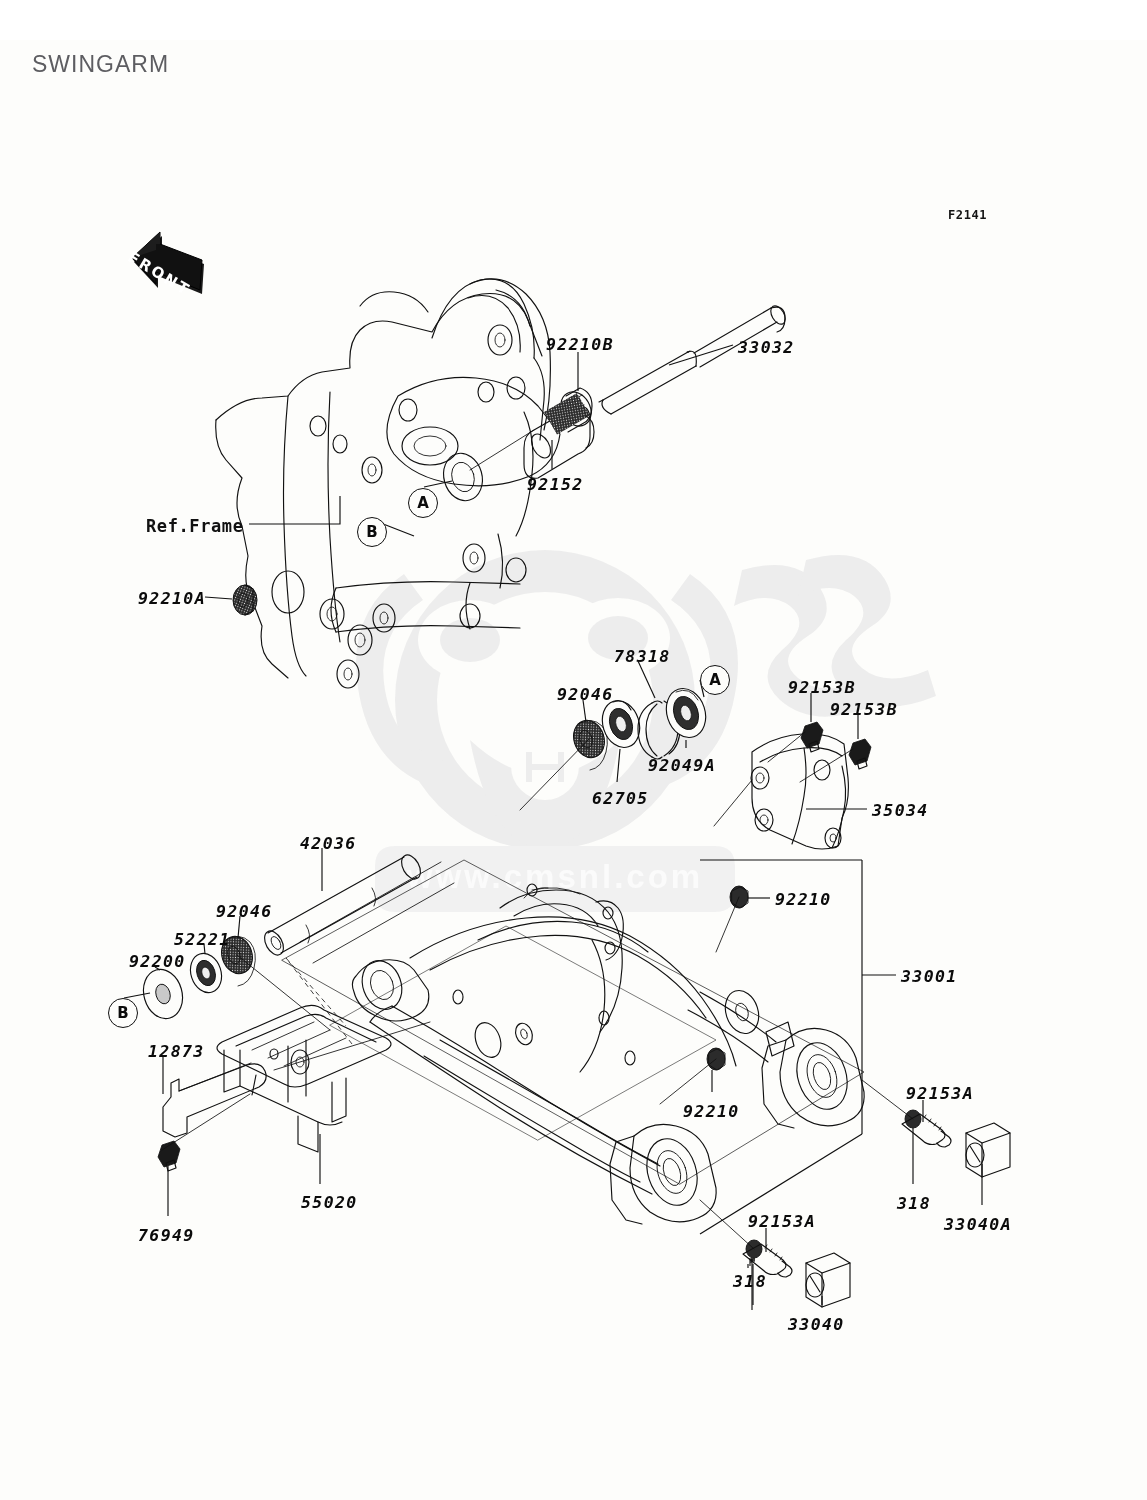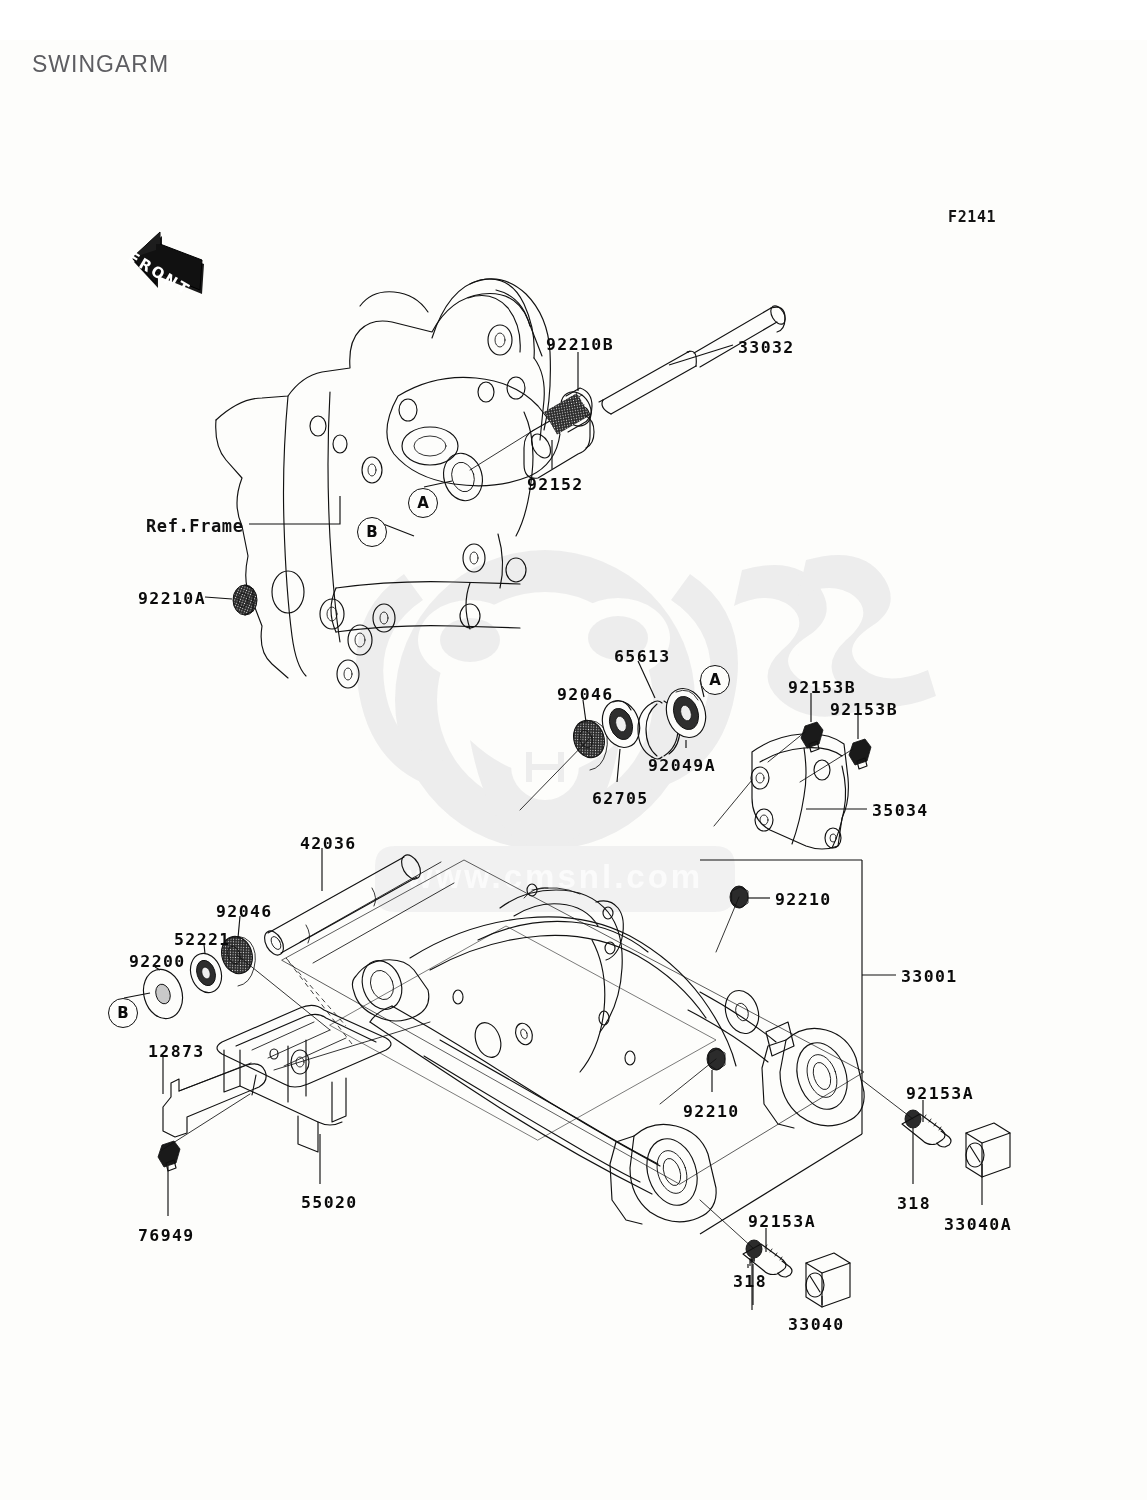--- a/index.html
+++ b/index.html
@@ -33,21 +33,21 @@
     color: #5d5d61;
     font-weight: 400;
     white-space: nowrap;
   }
   
   #ref-code {
     position: absolute;
     left: 948px;
     top: 168px;
     font-family: "DejaVu Sans Mono", monospace;
-    font-size: 15px;
+    font-size: 12px;
     letter-spacing: 0.6px;
     color: #141414;
     font-weight: 700;
     white-space: nowrap;
   }
   
   #footer-note {
     position: absolute;
     left: 0;
     top: 1443px;
@@ -70,20 +70,21 @@
   
   .plabel {
     position: absolute;
     font-family: "DejaVu Sans Mono", monospace;
     font-size: 16.5px;
     font-weight: 700;
     color: #0b0b0b;
     letter-spacing: 1.4px;
     white-space: nowrap;
     line-height: 1;
+    font-style: italic;
   }
   
   .reflabel {
     position: absolute;
     font-family: "DejaVu Sans Mono", monospace;
     font-size: 17px;
     font-weight: 700;
     color: #111;
     letter-spacing: 0.6px;
     white-space: nowrap;
@@ -588,21 +589,21 @@
 
   <div class="callout" style="left:408px; top:448px;">A</div>
   <div class="callout" style="left:357px; top:477px;">B</div>
   <div class="callout" style="left:700px; top:625px;">A</div>
   <div class="callout" style="left:108px; top:958px;">B</div>
 
   <div class="plabel" style="left:546px; top:297px;">92210B</div>
   <div class="plabel" style="left:738px; top:300px;">33032</div>
   <div class="plabel" style="left:527px; top:437px;">92152</div>
   <div class="plabel" style="left:138px; top:551px;">92210A</div>
-  <div class="plabel" style="left:614px; top:609px;">65613</div>
+  <div class="plabel" style="left:614px; top:609px;">78318</div>
   <div class="plabel" style="left:557px; top:647px;">92046</div>
   <div class="plabel" style="left:592px; top:751px;">62705</div>
   <div class="plabel" style="left:648px; top:718px;">92049A</div>
   <div class="plabel" style="left:788px; top:640px;">92153B</div>
   <div class="plabel" style="left:830px; top:662px;">92153B</div>
   <div class="plabel" style="left:872px; top:763px;">35034</div>
   <div class="plabel" style="left:300px; top:796px;">42036</div>
   <div class="plabel" style="left:216px; top:864px;">92046</div>
   <div class="plabel" style="left:174px; top:892px;">52221</div>
   <div class="plabel" style="left:129px; top:914px;">92200</div>

